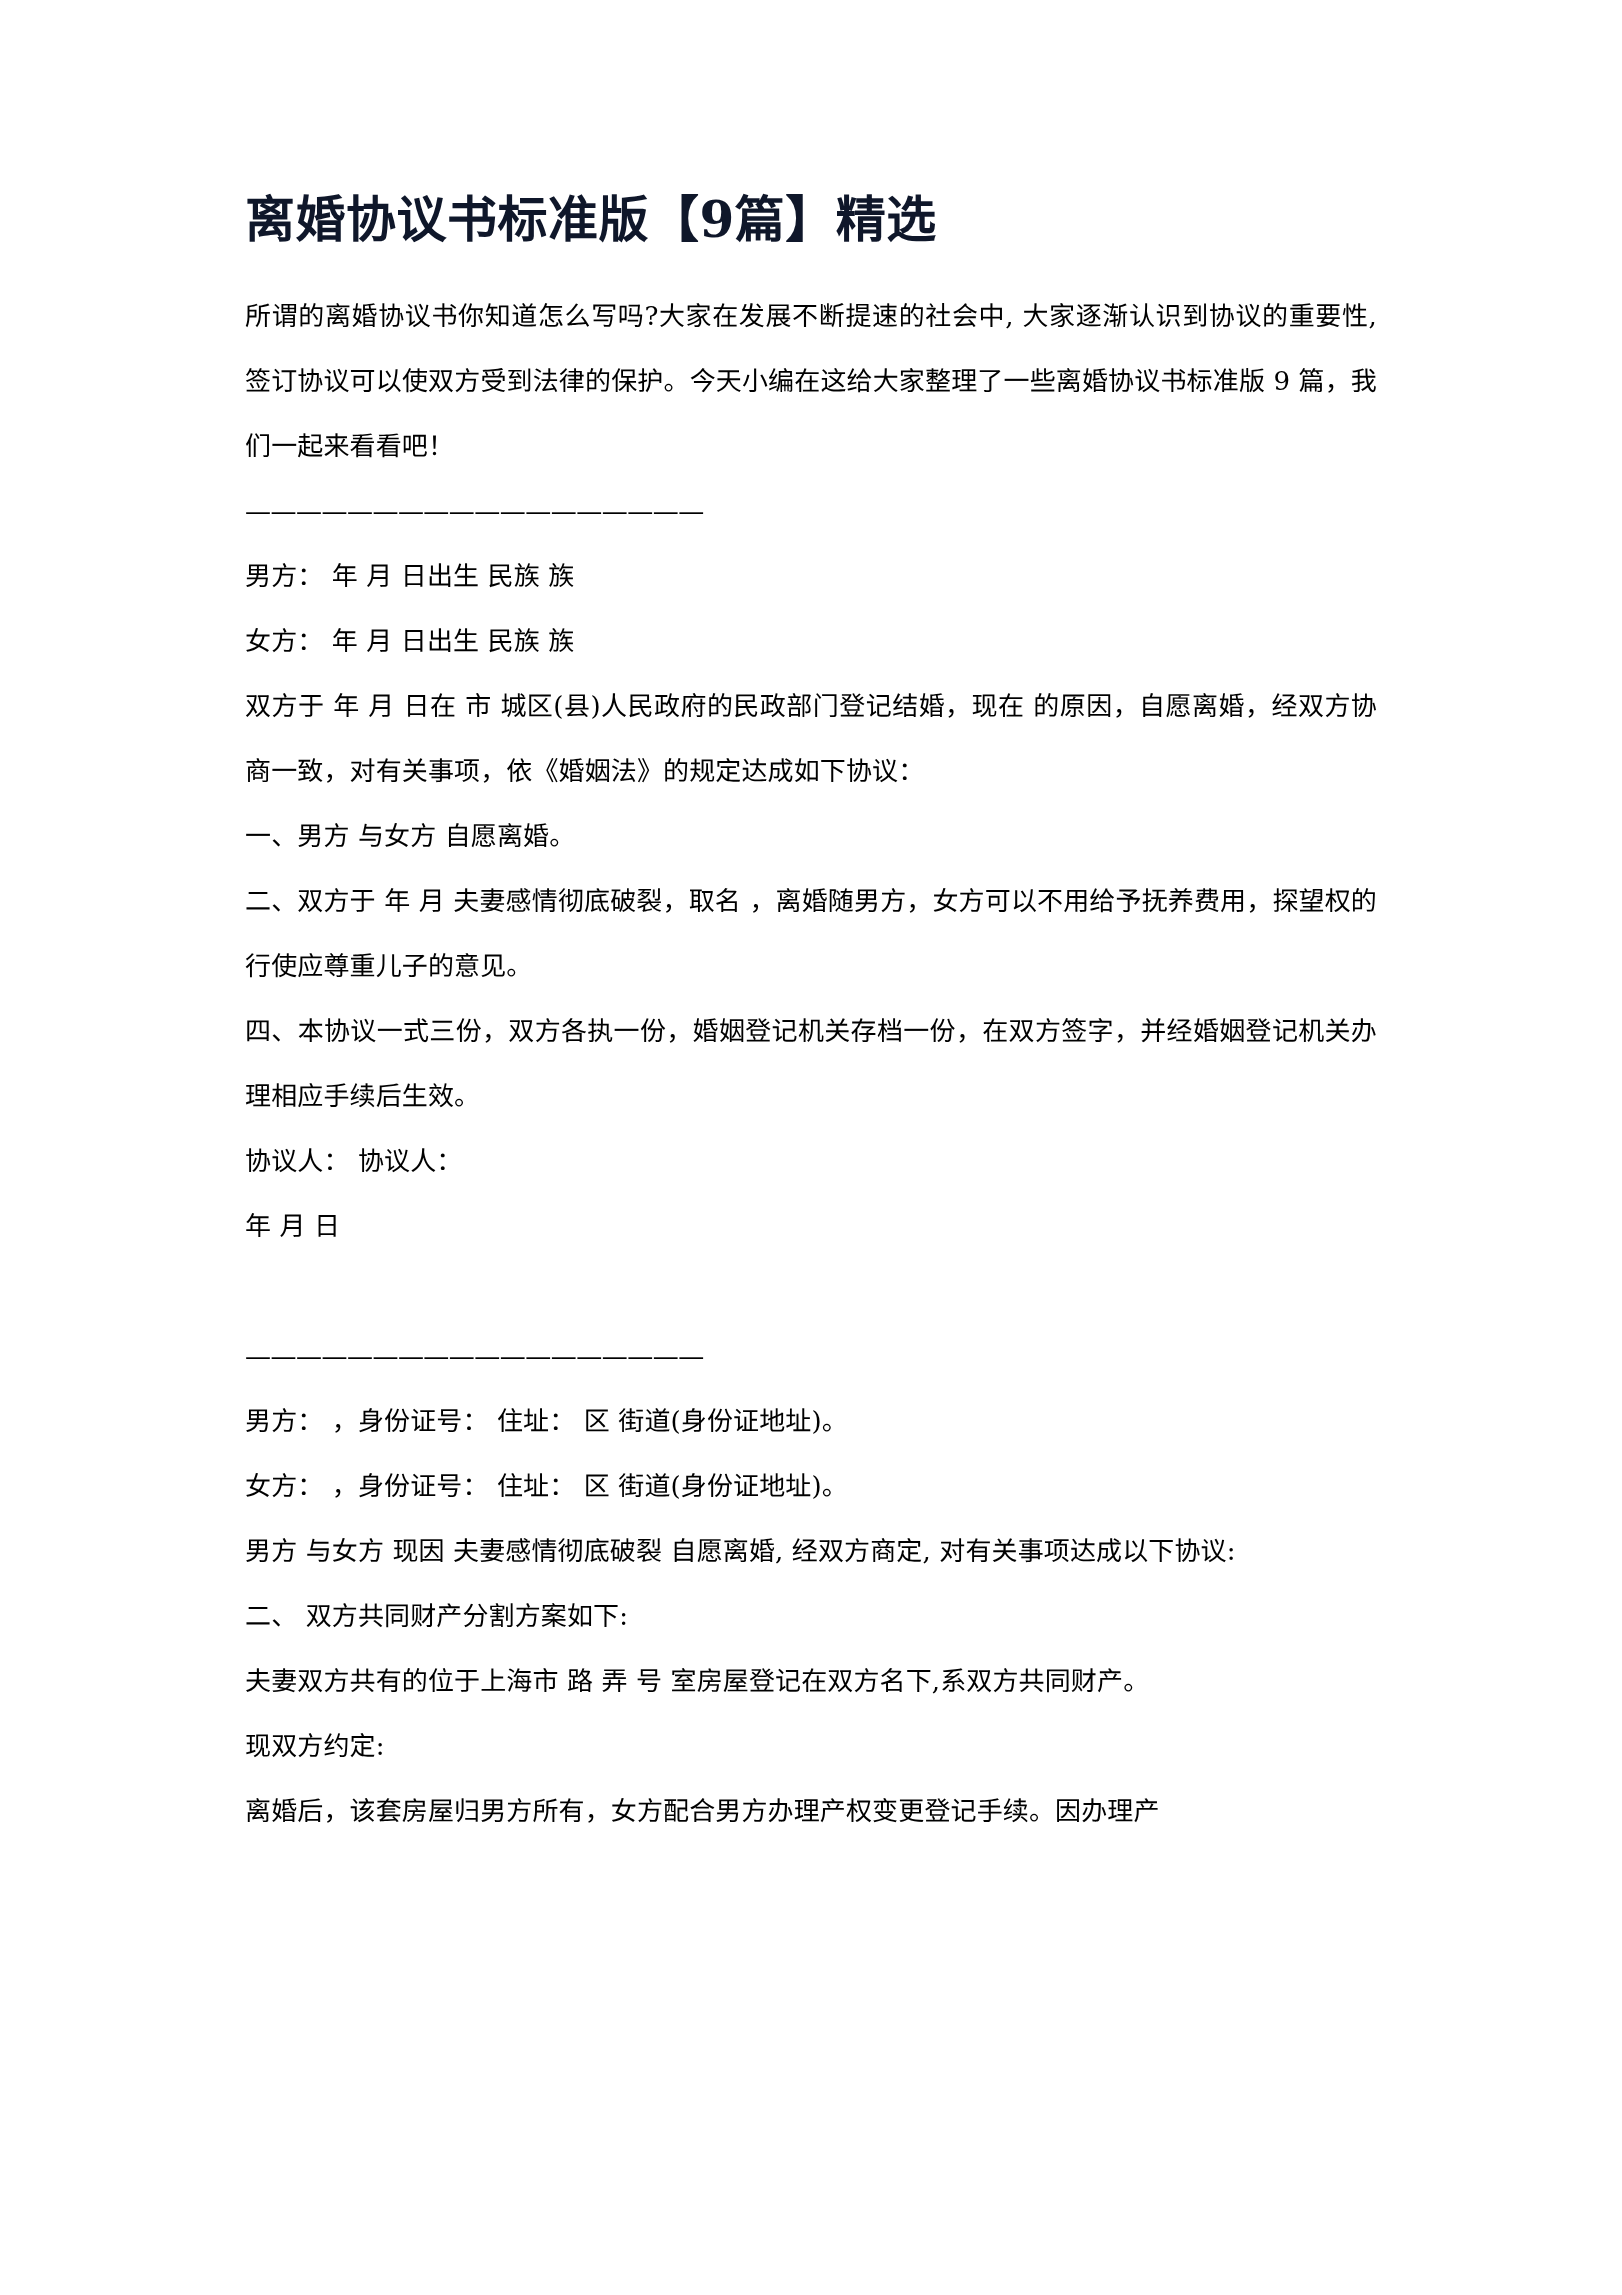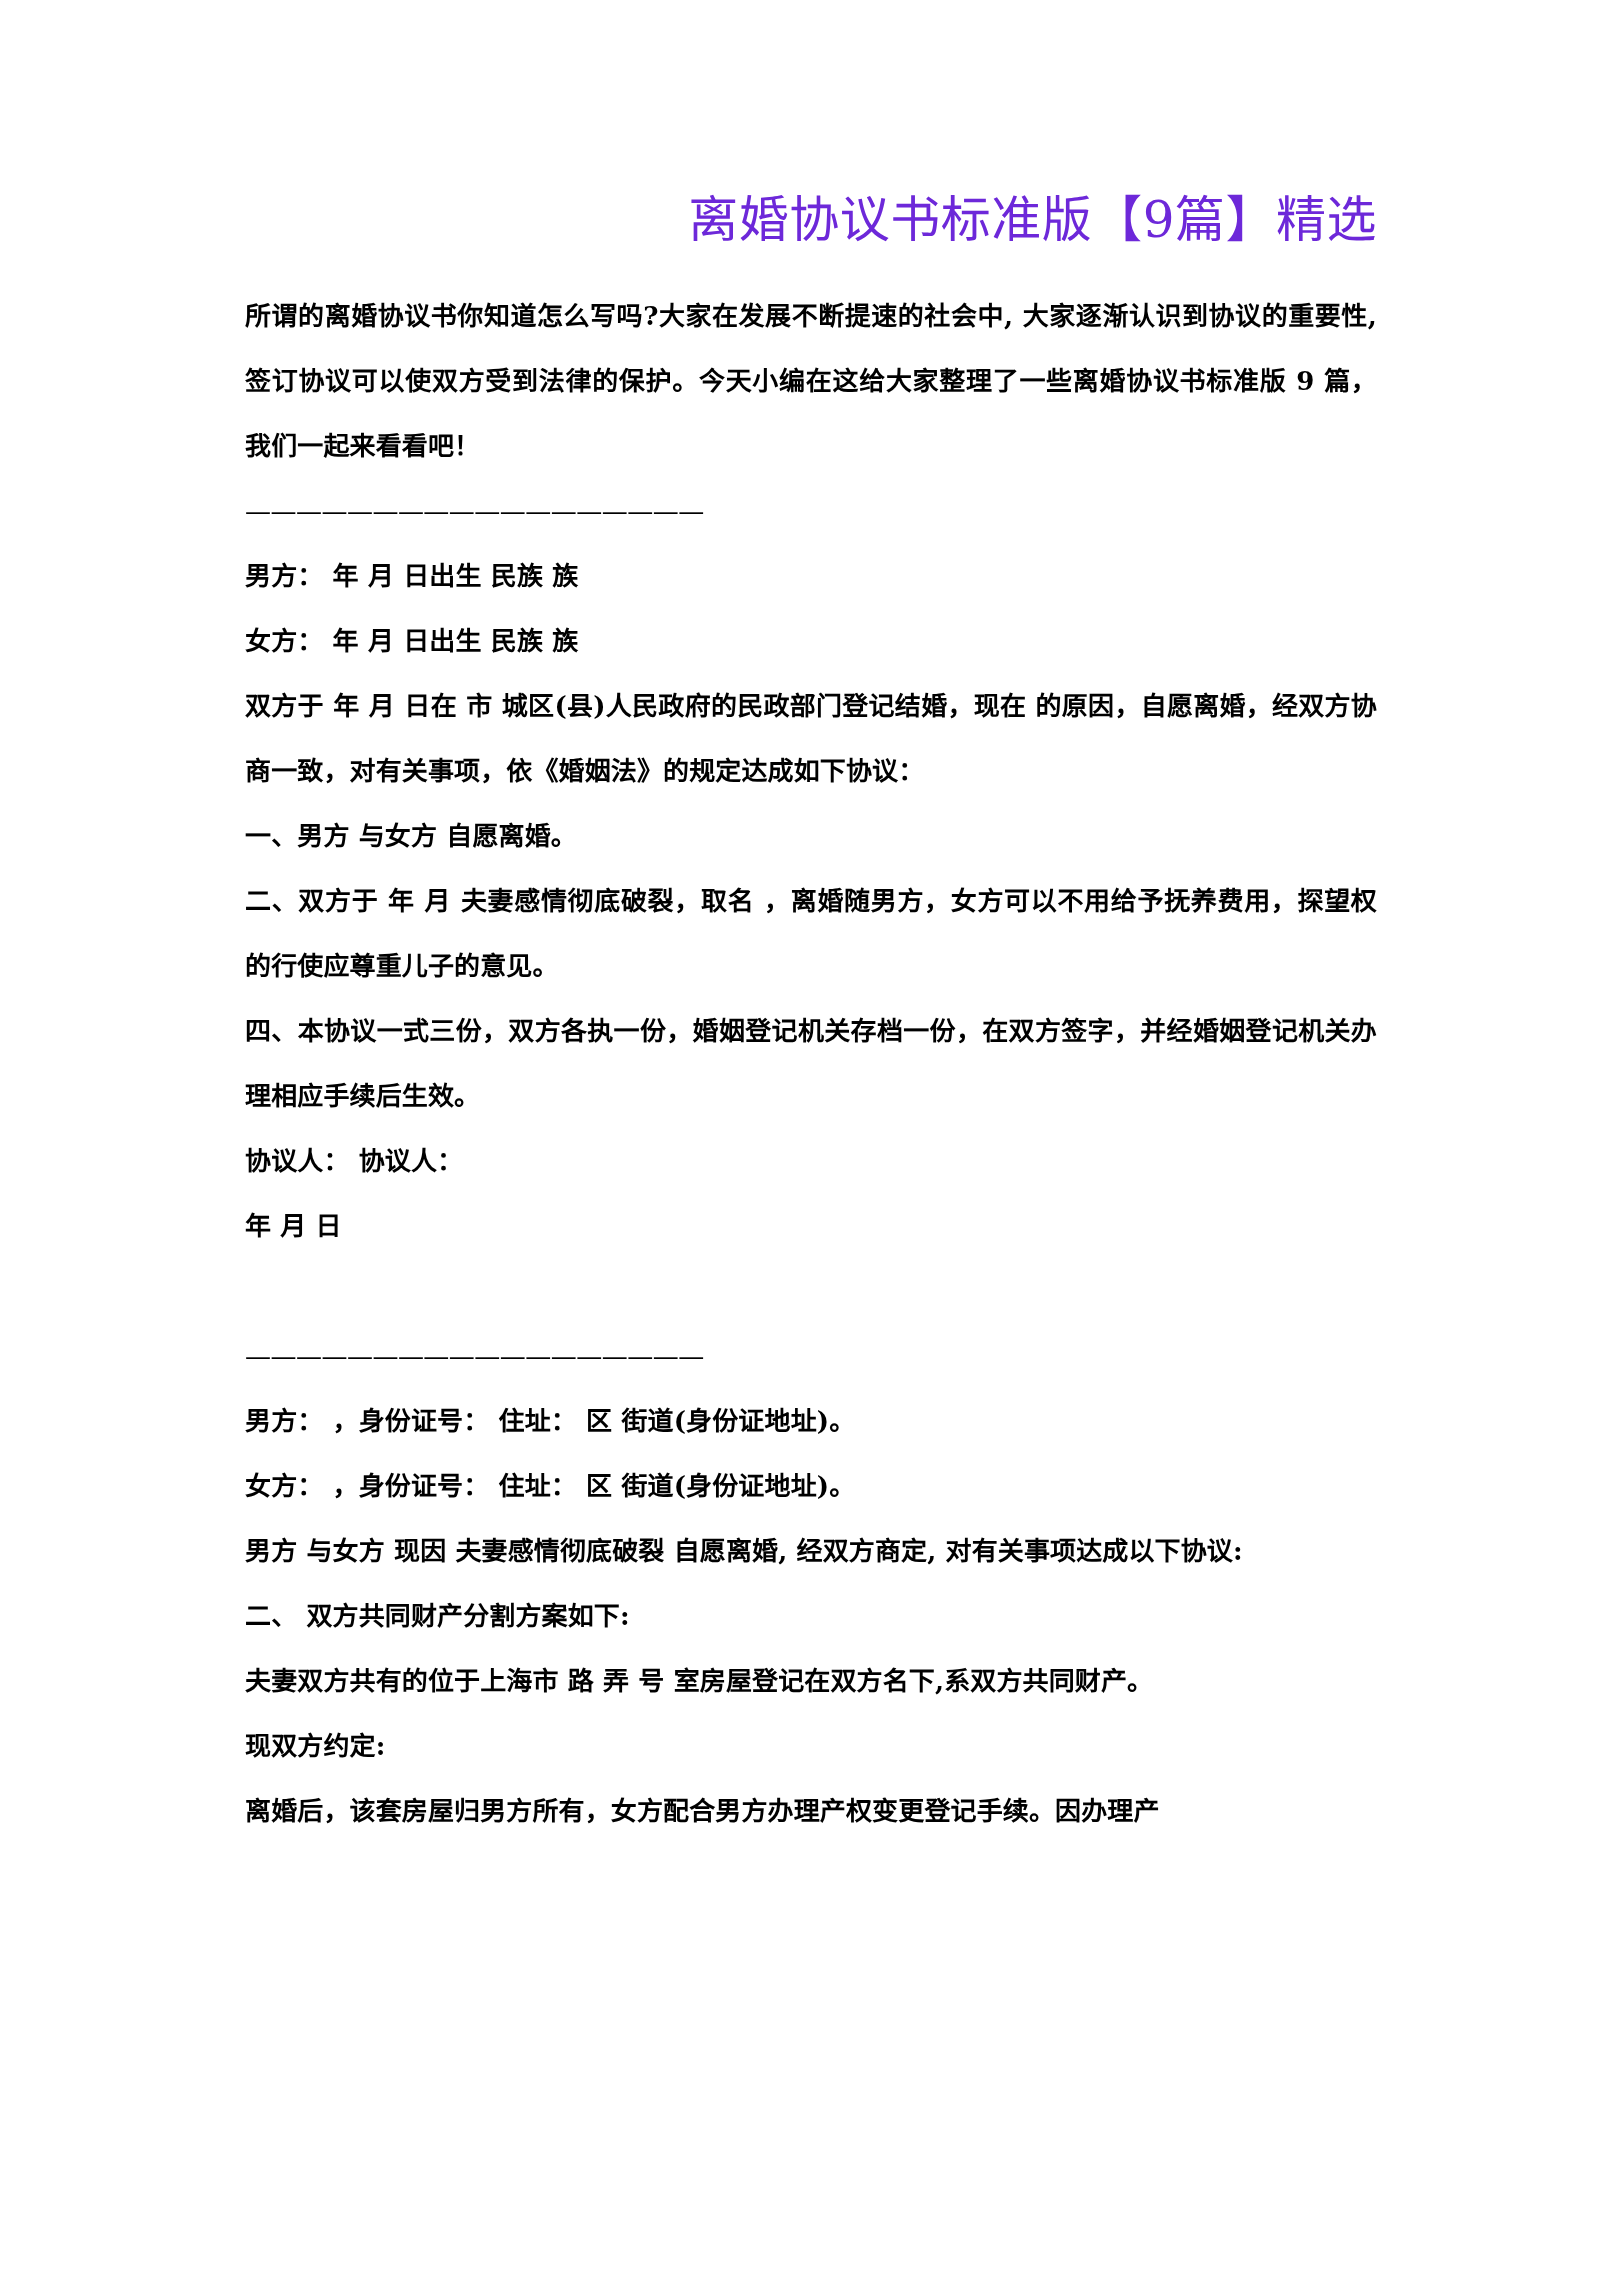--- a/index.html
+++ b/index.html
@@ -18,41 +18,40 @@
     box-sizing: border-box;
   }
   .doc-body {
     position: absolute;
     left: 245px;
     top: 0;
     width: 1132px;
   }
   .doc-title {
     font-family: "DejaVu Serif", "Liberation Serif", serif;
-    font-weight: 400;
+    font-weight: 700;
     font-size: 50px;
     line-height: 1.2;
-    color: #6d28d9;
-    text-align: right;
+    color: #0f172a;
+    text-align: left;
     letter-spacing: 0.01em;
     margin: 0;
     padding-top: 190px;
     white-space: nowrap;
   }
   .para {
     font-family: "DejaVu Serif", "Liberation Serif", serif;
     font-size: 26px;
     line-height: 65px;
     color: #000000;
     margin: 0;
     text-align: justify;
     text-justify: inter-character;
     word-break: break-all;
     letter-spacing: 0.005em;
-    font-weight: bold;
   }
   .para.first-after-title {
     margin-top: 34px;
   }
   .divider {
     font-family: "DejaVu Serif", "Liberation Serif", serif;
     font-size: 26px;
     line-height: 65px;
     color: #000000;
     margin: 0;

